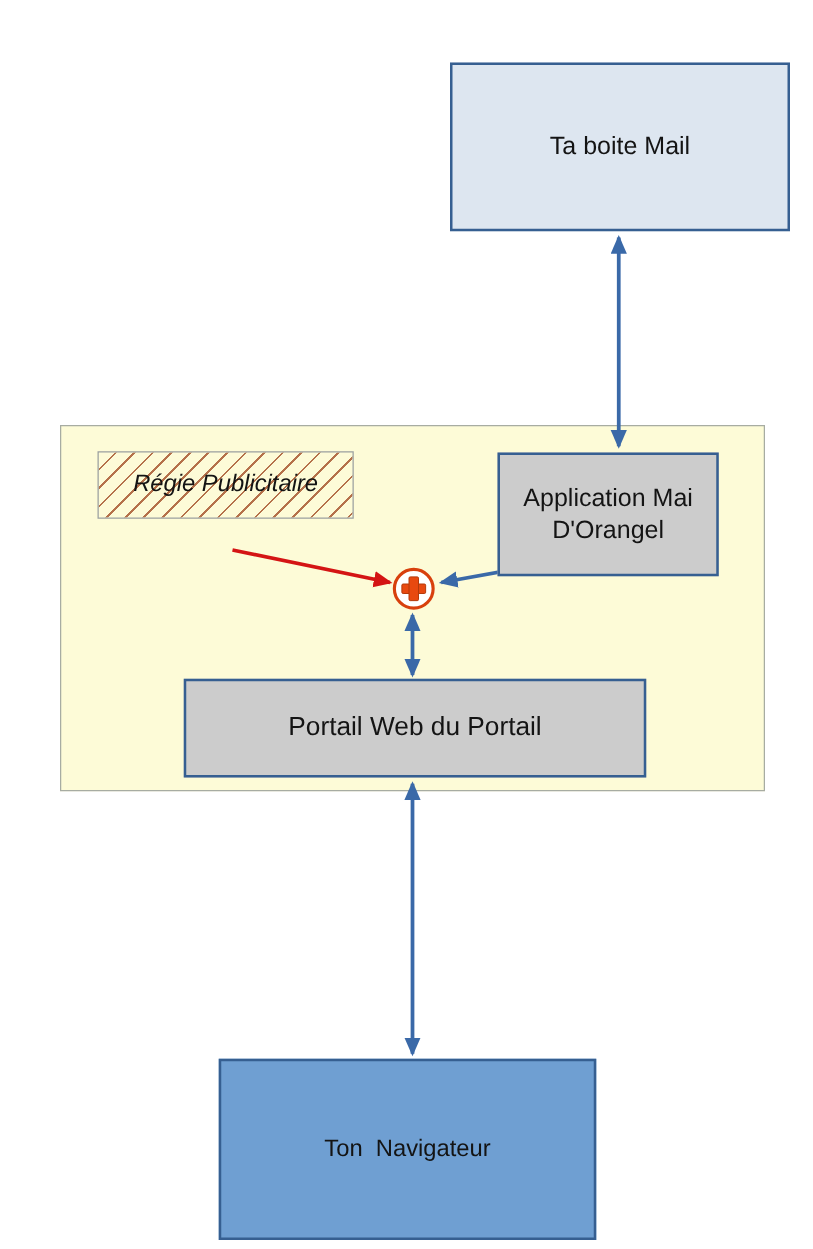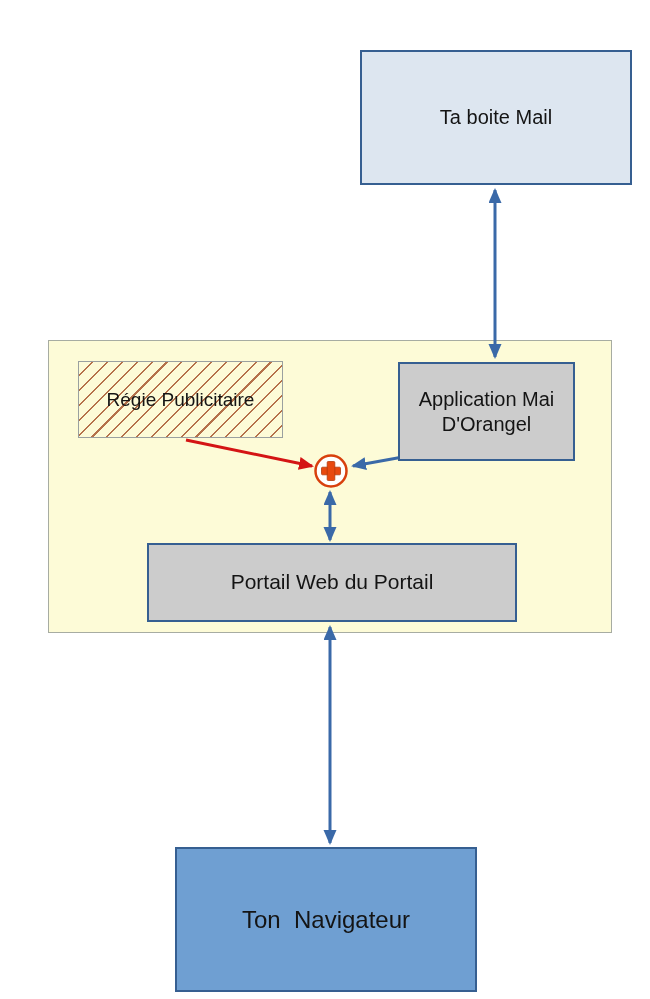--- a/index.html
+++ b/index.html
@@ -9,25 +9,25 @@
     --plus-ring:#d8400d; --plus-fill:#e8490f; --plus-bg:#ffffff;
     --hatch-line:#b5714a; --hatch-border:#9aa0a0; --text:#141414;
   }
   *{margin:0;padding:0;box-sizing:border-box;}
   body{background:var(--canvas-bg);font-family:"Liberation Sans",sans-serif;}
   .canvas{position:relative;width:650px;height:999px;background:var(--canvas-bg);overflow:hidden;margin-top:30px;}
   .node{position:absolute;display:flex;align-items:center;justify-content:center;text-align:center;color:var(--text);}
   .node .label{white-space:pre-wrap;line-height:1.25;}
   .node-mail{left:360px;top:20px;width:272px;height:135px;background:var(--mail-fill);border:2px solid var(--node-border-blue);font-size:20px;}
   .portal-container{position:absolute;left:48px;top:310px;width:564px;height:293px;background:var(--container-fill);border:1px solid var(--container-border);}
-  .node-regie{left:78px;top:331px;width:205px;height:77px;border:1.5px solid var(--hatch-border);font-size:19px;
-    background:repeating-linear-gradient(135deg,transparent 0px,transparent 9px,var(--hatch-line) 9px,var(--hatch-line) 10.5px);}
+  .node-regie{left:78px;top:331px;width:205px;height:54px;border:1.5px solid var(--hatch-border);font-size:19px;
+    background:repeating-linear-gradient(135deg,transparent 0px,transparent 9px,var(--hatch-line) 9px,var(--hatch-line) 10.5px);font-style:italic;}
   .node-app{left:398px;top:332px;width:177px;height:99px;background:var(--gray-fill);border:2px solid var(--node-border-blue);font-size:20px;}
   .node-serveur{left:147px;top:513px;width:370px;height:79px;background:var(--gray-fill);border:2px solid var(--node-border-blue);font-size:21px;}
-  .node-nav{left:175px;top:817px;width:302px;height:145px;background:var(--navigator-fill);border:2px solid var(--node-border-blue);font-size:24px;}
+  .node-nav{left:175px;top:817px;width:302px;height:145px;background:var(--navigator-fill);border:2px solid var(--node-border-blue);font-size:19px;}
   .edges{position:absolute;left:0;top:0;width:650px;height:999px;pointer-events:none;}
   .edge-blue{stroke:var(--arrow-blue);stroke-width:3;fill:none;}
   .edge-red{stroke:var(--arrow-red);stroke-width:3;fill:none;}
   .head-blue{fill:var(--arrow-blue);}
   .head-red{fill:var(--arrow-red);}
   .plus-ring{fill:var(--plus-bg);stroke:var(--plus-ring);stroke-width:2.5;}
   .plus-cross{fill:var(--plus-fill);stroke:#b43a0a;stroke-width:0.8;}
 </style>
 </head>
 <body>

